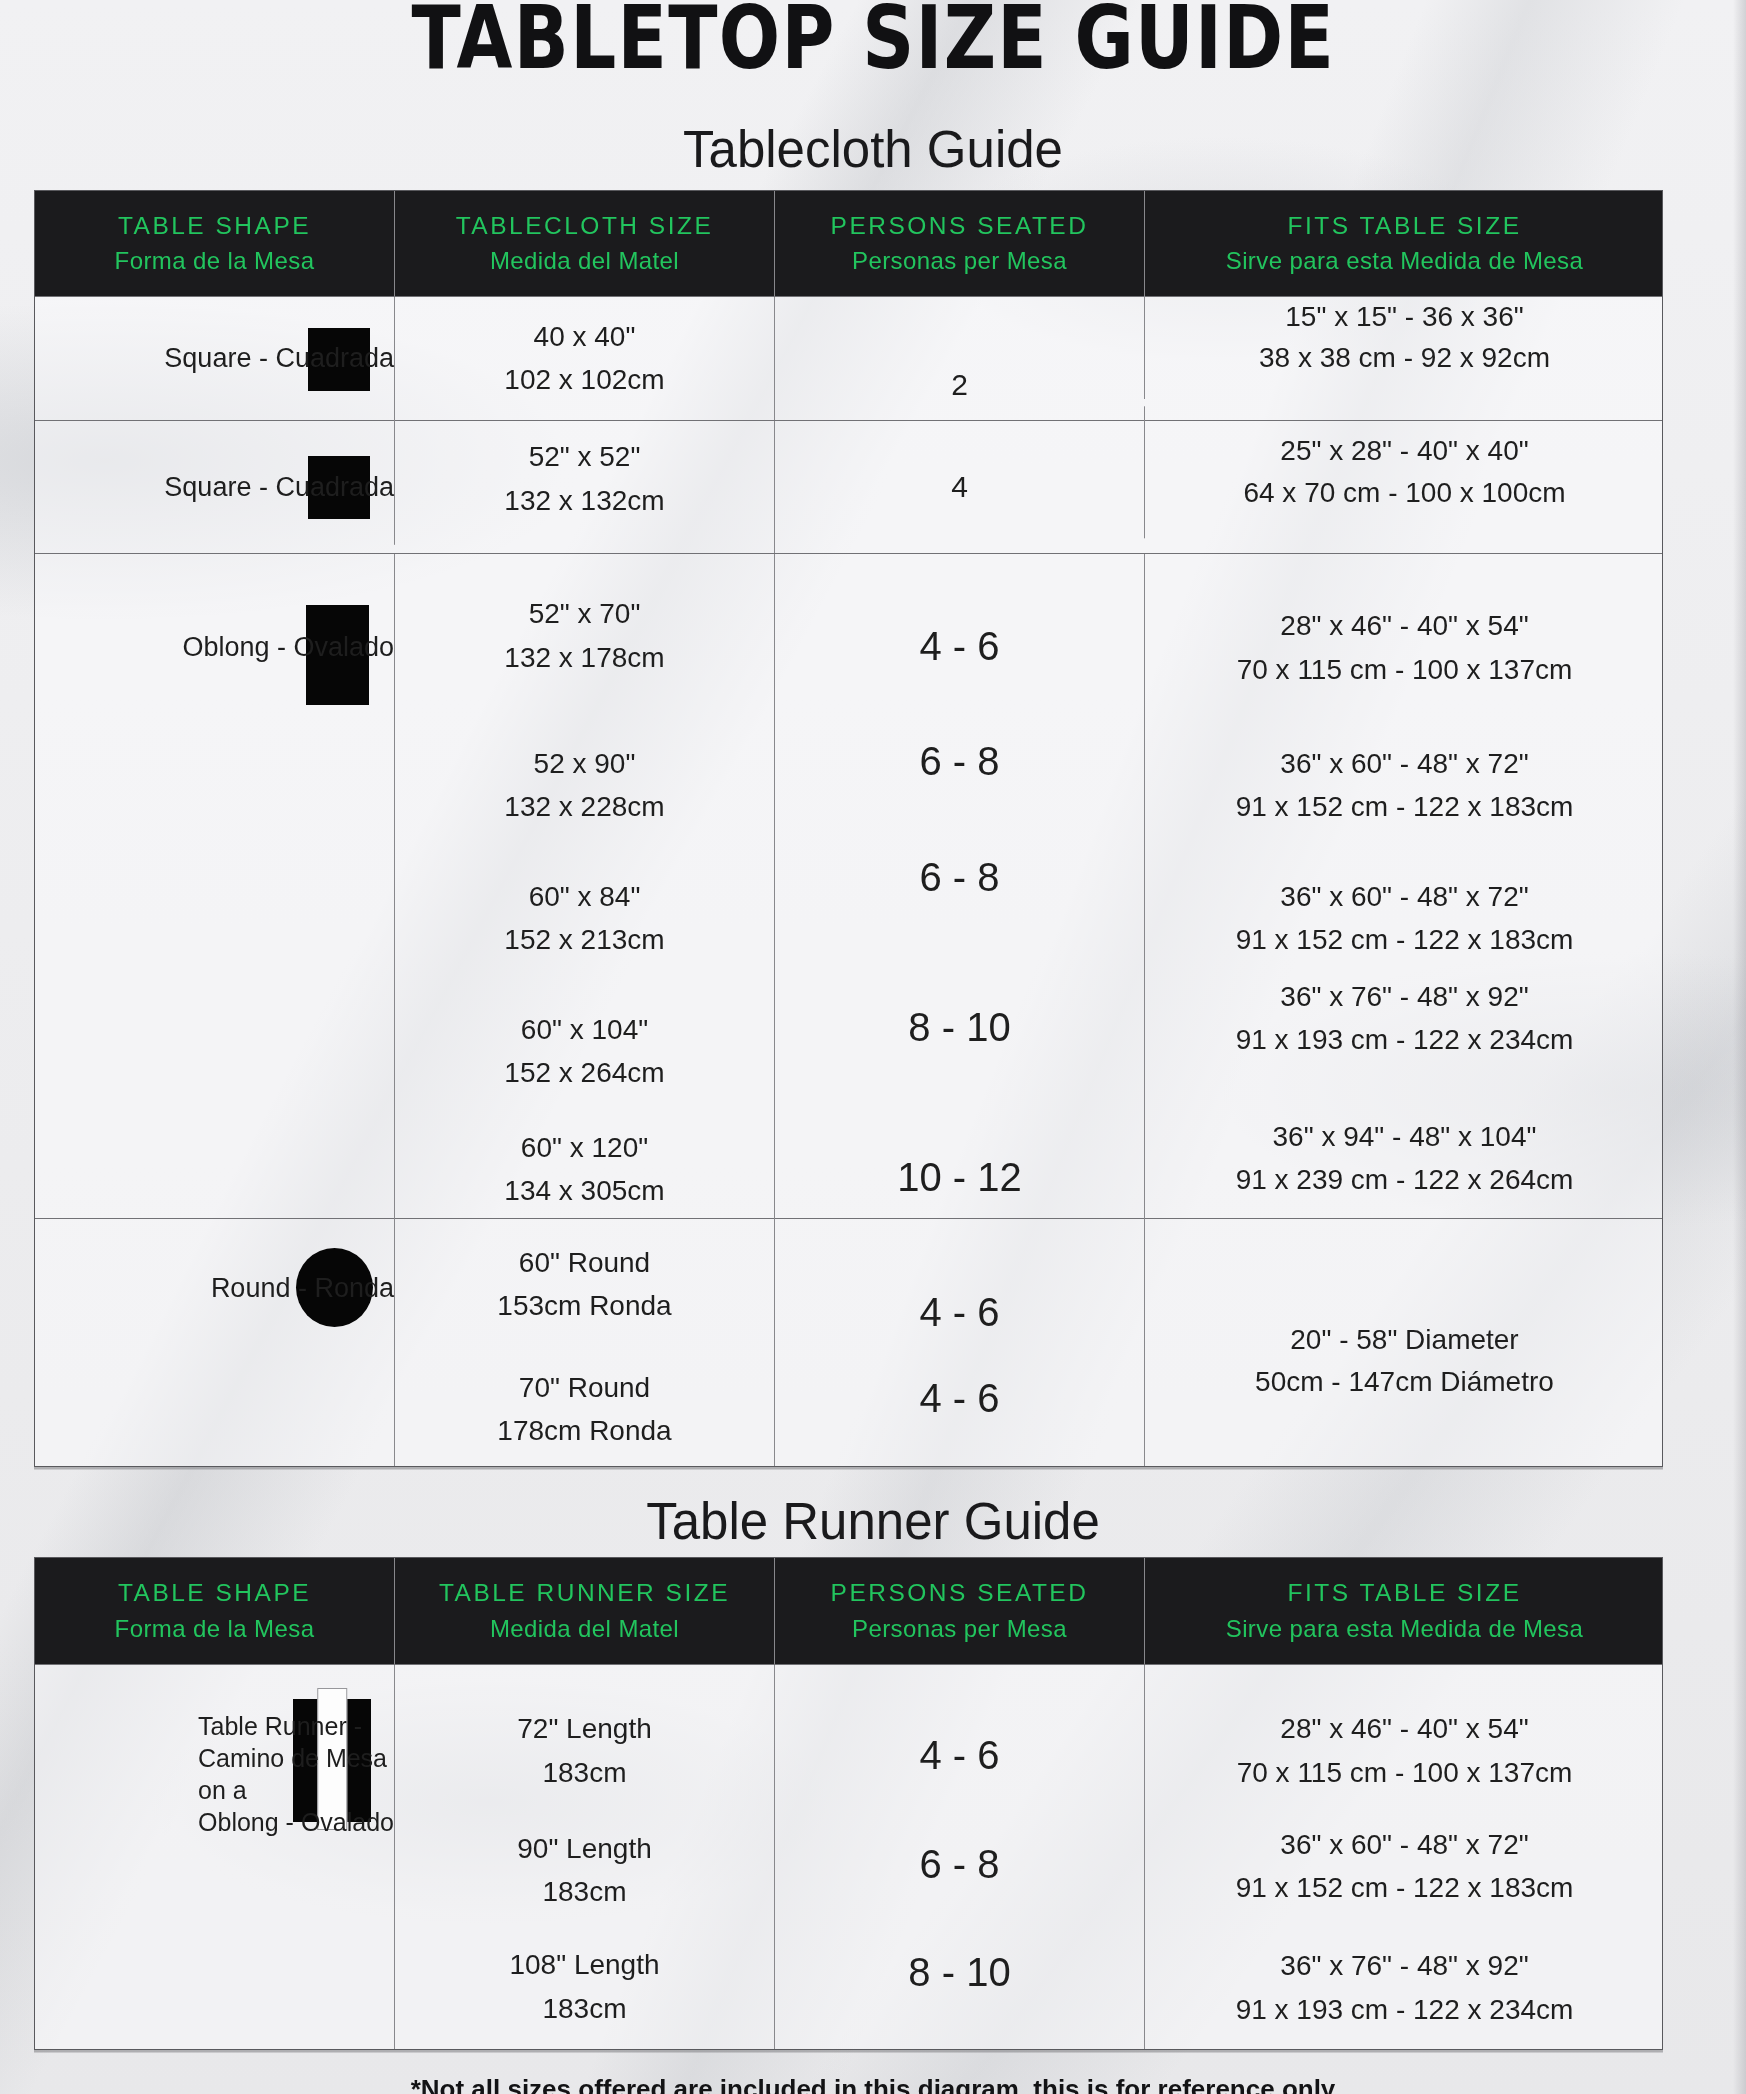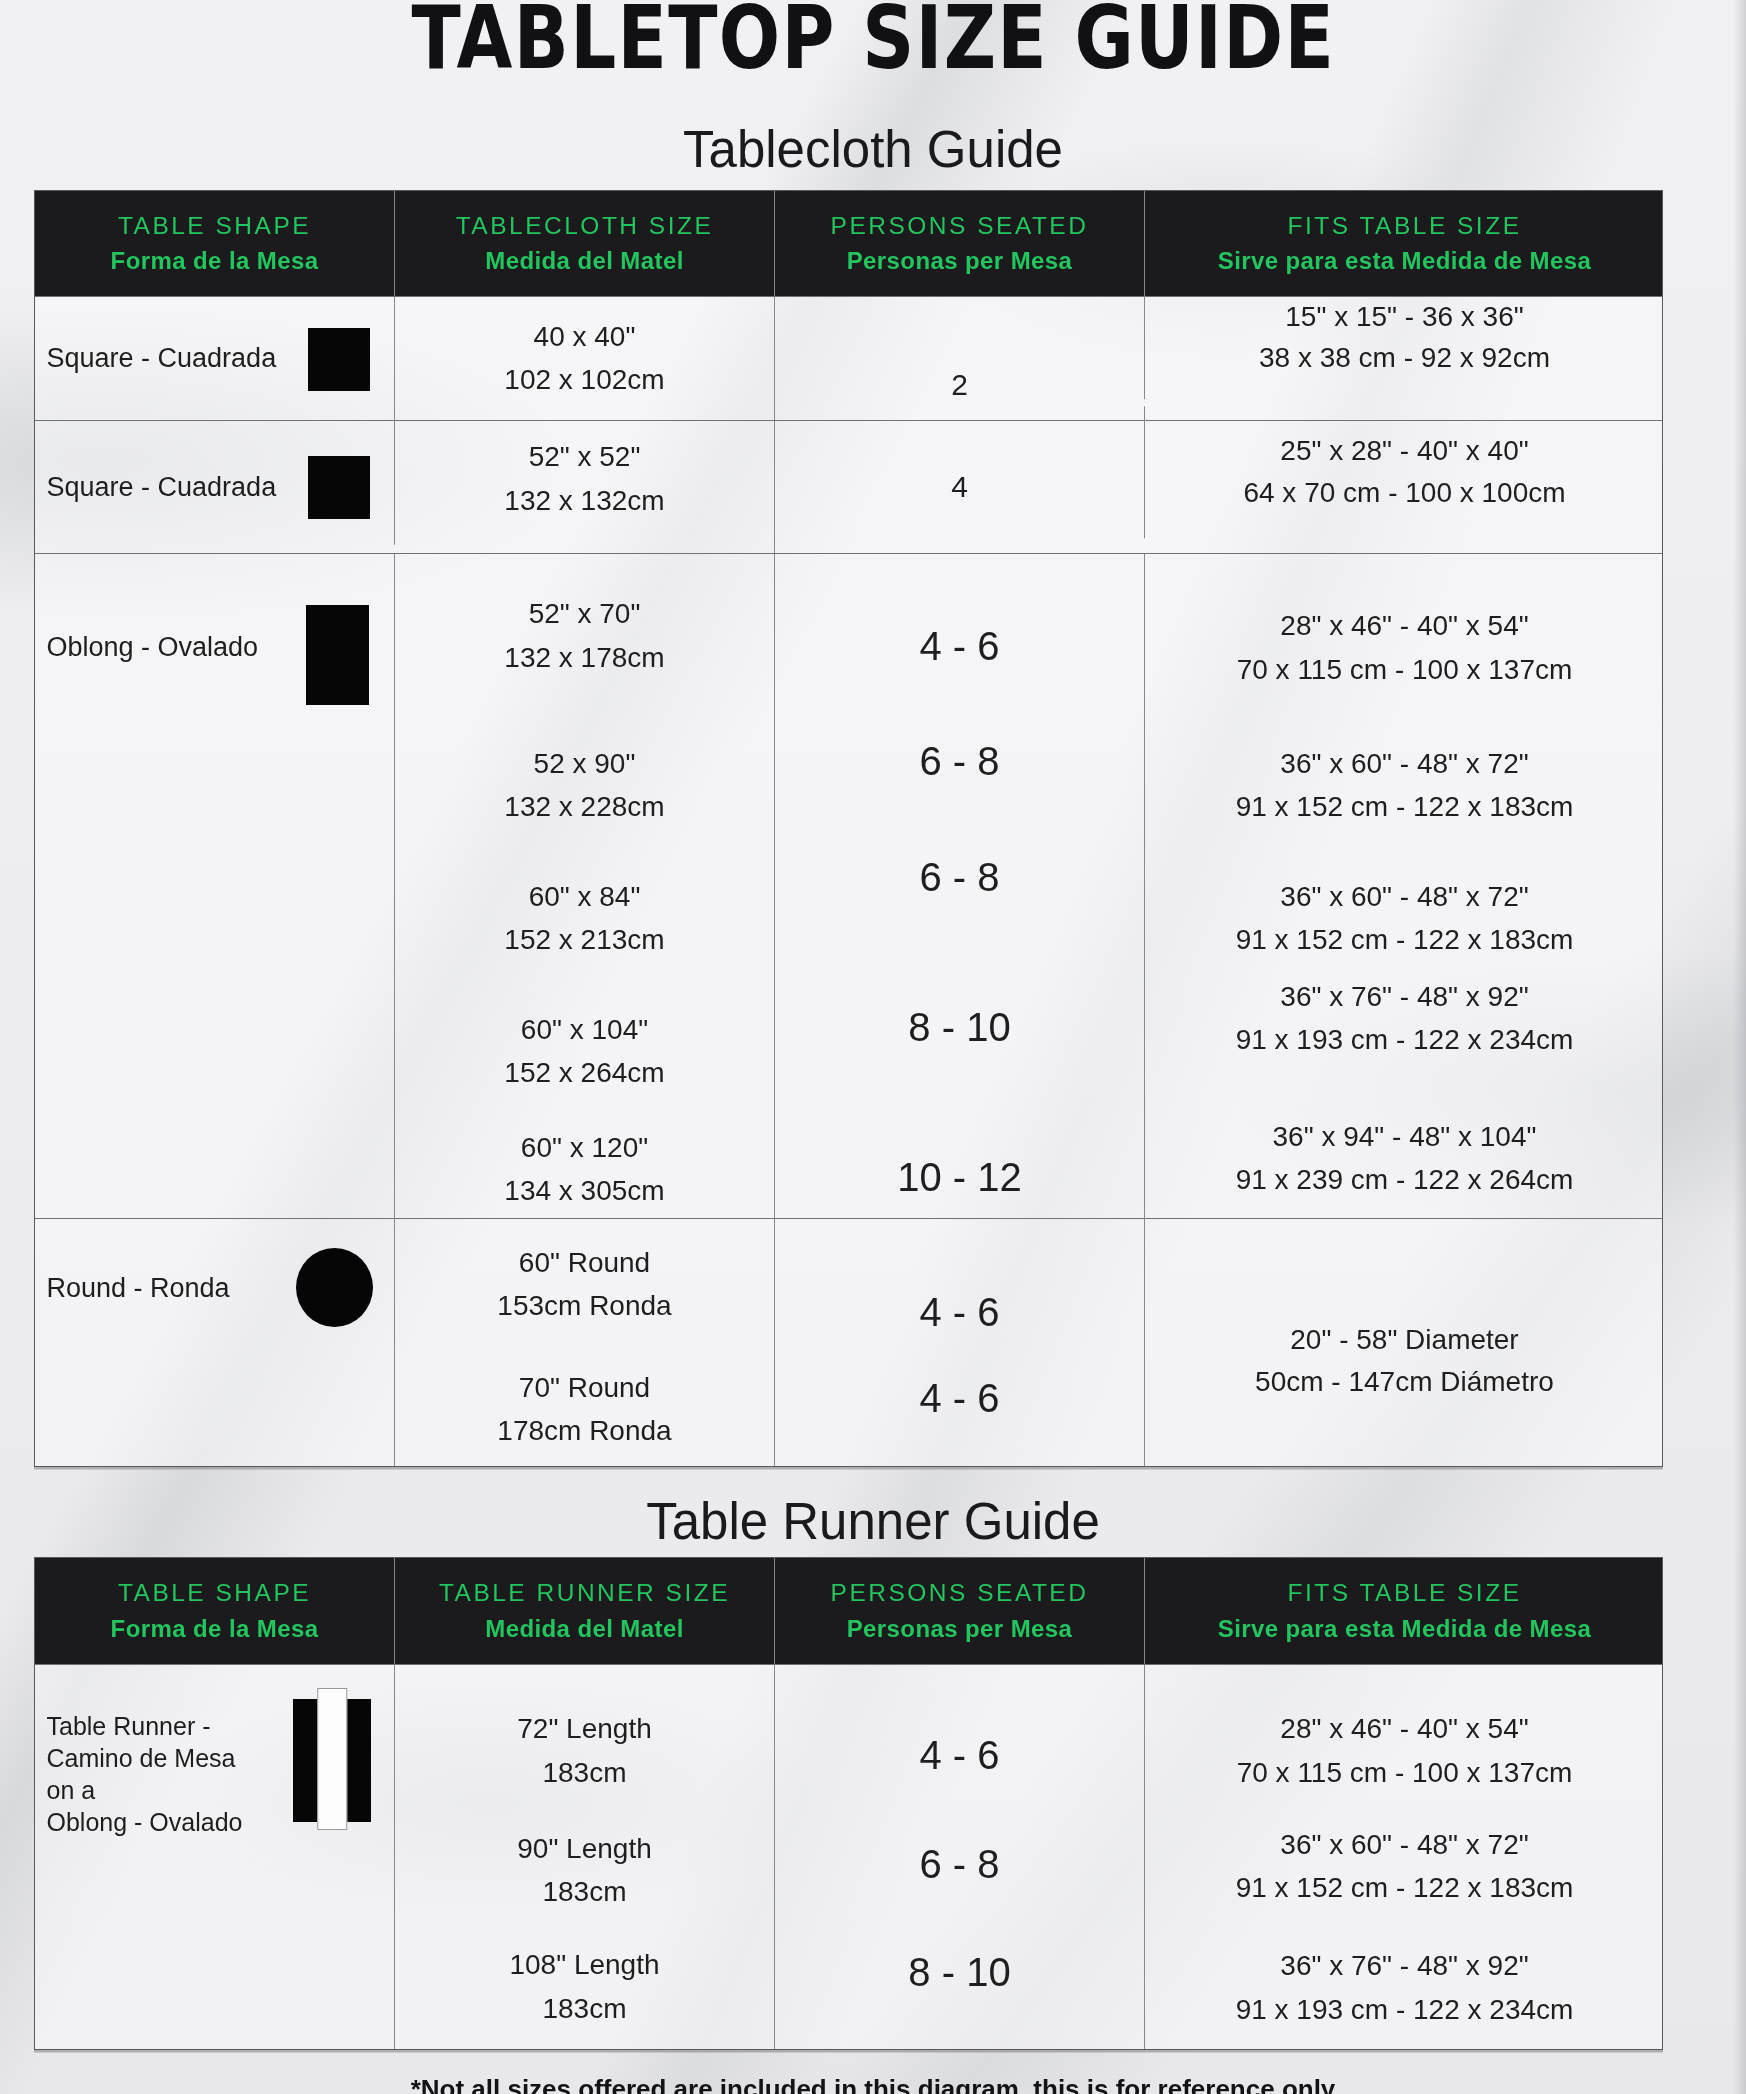--- a/index.html
+++ b/index.html
@@ -44,33 +44,33 @@
   }
   .t1{top:190px;height:1277px;}
   .t2{top:1557px;height:493px;}
 
   .grid{display:grid;grid-template-columns:359px 380px 370px 520px;}
 
   .t-header{height:105px;background:#1b1b1d;color:#22c55e;}
   .t2 .t-header{height:106px;}
   .h-cell{display:flex;flex-direction:column;align-items:center;justify-content:center;gap:7.4px;}
   .h-main{font-size:24.5px;letter-spacing:2.5px;}
-  .h-sub{font-size:24px;letter-spacing:0.4px;font-weight:bold;}
+  .h-sub{font-size:24px;letter-spacing:0.4px;}
 
   .t-row{box-sizing:border-box;border-top:1.6px solid #717175;}
   .row-a{height:124px;}
   .row-b{height:133px;}
   .row-oblong{height:665px;}
   .row-round{height:244px;}
   .t2-body{height:503px;}
 
   .cell{box-sizing:border-box;position:relative;}
   .c2,.c3,.c4{border-left:0.8px solid #88888c;}
 
-  .shape-cell{display:flex;align-items:center;padding-left:11.5px;font-size:27px;}
+  .shape-cell{display:flex;align-items:center;padding-left:11.5px;font-size:27px;justify-content:flex-end;}
   .shape-cell.top-align{align-items:flex-start;}
   .shape-label{position:relative;z-index:1;}
 
   .icon{position:absolute;background:#060606;}
   .square-icon{width:62px;height:63px;right:24px;top:50%;margin-top:-31px;}
   .oblong-icon{width:63px;height:100px;right:25px;top:51px;}
   .circle-icon{width:77px;height:79px;border-radius:50%;right:21px;top:29px;}
   .runner-icon{width:78px;height:123px;right:23px;top:34px;}
   .runner-stripe{position:absolute;left:50%;top:-10.6px;transform:translateX(-50%);
     width:29.5px;height:142px;background:#fdfdfd;border:1.6px solid #97979b;box-sizing:border-box;}

